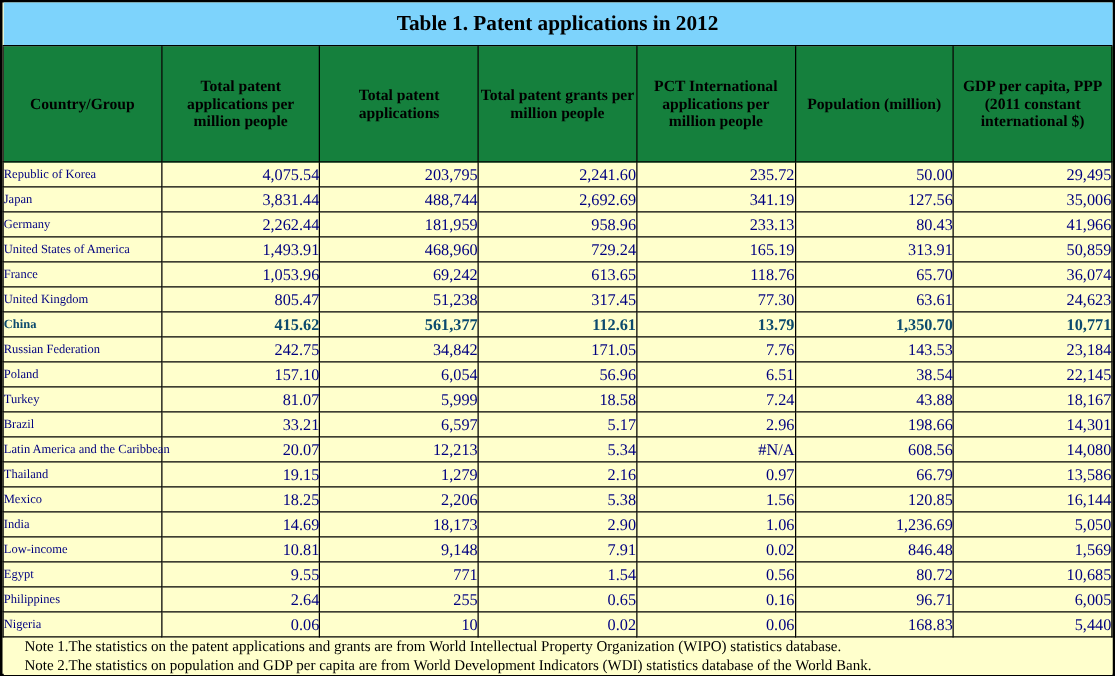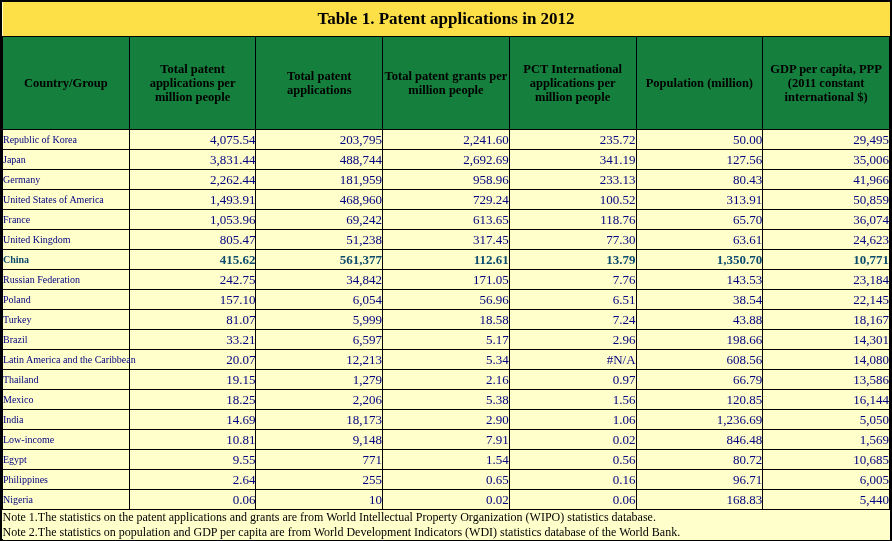--- a/index.html
+++ b/index.html
@@ -29,21 +29,21 @@
   table.main td, table.main th {
     border: 1px solid #000000;
     padding: 0;
     vertical-align: middle;
   }
   .title-cell {
     text-align: center;
     font-weight: bold;
     font-size: 17px;
     height: 34px;
-    background: #fde047;
+    background: #7dd3fc;
     color: #000000;
     font-family: "Liberation Serif", serif;
     border-top: none !important;
     border-left: none !important;
     border-right: none !important;
   }
   .hdr {
     text-align: center;
     font-weight: bold;
     font-size: 12.5px;
@@ -89,20 +89,21 @@
   .notes {
     padding: 3px 4px 2px 4px;
     font-size: 12px;
     line-height: 15px;
     color: #000000;
     background: #ffffcc;
     font-family: "Liberation Serif", serif;
   }
   .notes div {
     white-space: nowrap;
+    padding-left: 17px;
   }
   .notes-cell {
     border-left: none !important;
     border-right: none !important;
     border-bottom: none !important;
   }
 </style>
 </head>
 <body>
 
@@ -148,21 +149,21 @@
           <td class="num">958.96</td>
           <td class="num">233.13</td>
           <td class="num">80.43</td>
           <td class="num">41,966</td>
         </tr>
         <tr>
           <td class="country">United States of America</td>
           <td class="num">1,493.91</td>
           <td class="num">468,960</td>
           <td class="num">729.24</td>
-          <td class="num">100.52</td>
+          <td class="num">165.19</td>
           <td class="num">313.91</td>
           <td class="num">50,859</td>
         </tr>
         <tr>
           <td class="country">France</td>
           <td class="num">1,053.96</td>
           <td class="num">69,242</td>
           <td class="num">613.65</td>
           <td class="num">118.76</td>
           <td class="num">65.70</td>

